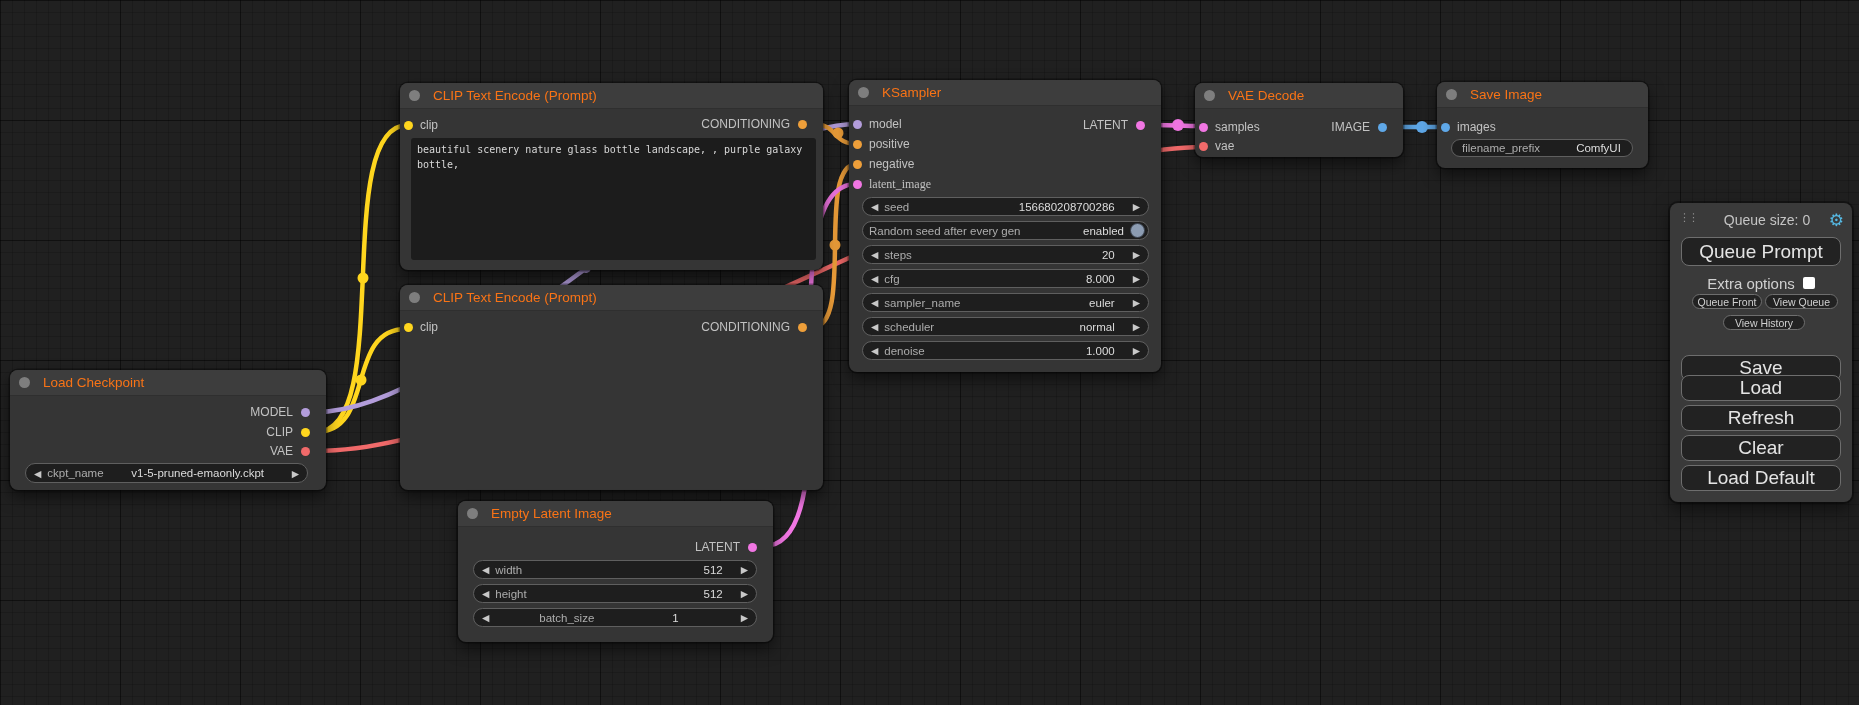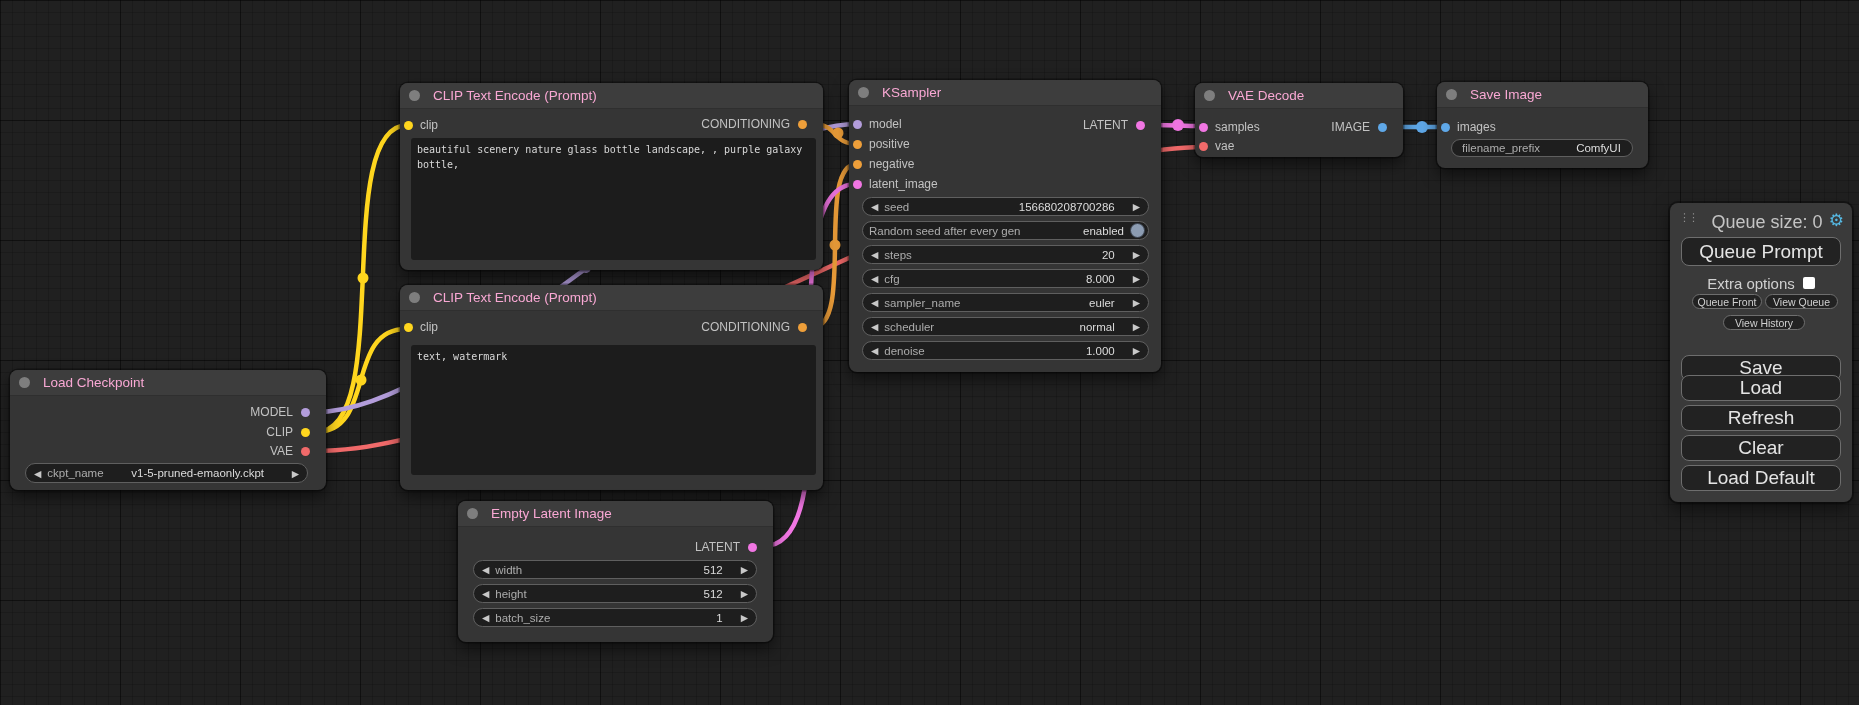--- a/index.html
+++ b/index.html
@@ -15,21 +15,21 @@
     font-family:"Liberation Sans", sans-serif;
   }
   .links{position:absolute;left:0;top:0;z-index:0;}
   .links path{fill:none;stroke-width:4.5;stroke-linecap:round;}
 
   .node{position:absolute;z-index:1;background:#353535;border-radius:8px;
         box-shadow:0 0 0 1.5px rgba(0,0,0,.38), 0 7px 16px rgba(0,0,0,.55);}
   .titlebar{position:absolute;left:0;right:0;top:0;height:25px;background:#3d3d3d;
         border-radius:8px 8px 0 0;border-bottom:1px solid rgba(0,0,0,.22);}
   .tdot{position:absolute;left:9px;top:7px;width:11px;height:11px;border-radius:50%;background:var(--title_dot);}
-  .title{position:absolute;left:33px;top:5px;font-size:13.5px;color:#f9a8d4;white-space:nowrap;}
+  .title{position:absolute;left:33px;top:5px;font-size:13.5px;color:#f97316;white-space:nowrap;}
 
   .slot{position:absolute;height:20px;display:flex;align-items:center;font-size:12px;color:#c2c2c2;white-space:nowrap;}
   .slot.in{left:4px;}
   .slot.out{right:16px;flex-direction:row-reverse;}
   .dot{width:9px;height:9px;border-radius:50%;flex:0 0 auto;}
   .slot.in .slabel{margin-left:7px;}
   .slot.out .slabel{margin-right:8px;}
   .dot.model{background:var(--model_slot);} .dot.clip{background:var(--clip_slot);}
   .dot.vae{background:var(--vae_slot);} .dot.cond{background:var(--conditioning_slot);}
   .dot.latent{background:var(--latent_slot);} .dot.image{background:var(--image_slot);}
@@ -50,21 +50,21 @@
 
   .prompt{position:absolute;box-sizing:border-box;background:#1c1c1c;border-radius:3px;
         font-family:"DejaVu Sans Mono", monospace;font-size:10px;line-height:1.5;
         color:#d8d8d8;padding:4px 6px;white-space:pre-wrap;word-break:break-word;}
 
   .qpanel{position:absolute;z-index:2;left:1670px;top:203px;width:182px;height:299px;
         background:#3a3a3a;border-radius:8px;box-shadow:0 0 0 2px rgba(0,0,0,.35), 0 8px 18px rgba(0,0,0,.5);}
   .qhead{position:absolute;left:0;right:0;top:7px;height:20px;}
   .drag-handle{position:absolute;left:9px;top:1px;color:#8f8f8f;font-size:11px;letter-spacing:-2px;}
   .drag-handle::before{content:"\22EE\22EE";}
-  .qsize{position:absolute;left:0;right:0;text-align:center;top:2px;font-size:18px;color:#c4c4c4;padding-left:12px;}
+  .qsize{position:absolute;left:0;right:0;text-align:center;top:2px;font-size:14px;color:#c4c4c4;padding-left:12px;}
   .gear{position:absolute;right:8px;top:0px;font-size:17px;color:var(--gear);font-family:"DejaVu Sans",sans-serif;}
   .gear::before{content:"\2699";}
   .qbtn{position:absolute;box-sizing:border-box;background:#222;border:1px solid #6e6e6e;
         border-radius:8px;color:#e4e4e4;display:flex;align-items:center;justify-content:center;}
   .qbig{left:11px;width:160px;height:26px;font-size:19px;}
   .qprompt{left:11px;top:34px;width:160px;height:29px;font-size:19px;}
   .qsmall{height:15px;font-size:10.5px;color:#d0d0d0;}
   .extra{position:absolute;left:0;right:0;top:72px;height:16px;display:flex;align-items:center;justify-content:center;
         font-size:15px;color:#d0d0d0;}
   .checkbox{width:12px;height:12px;background:var(--checkbox);border-radius:2px;margin-left:8px;}
@@ -140,41 +140,40 @@
     <span class="title">CLIP Text Encode (Prompt)</span>
   </div>
   <div class="slot in" style="top:32px;">
       <span class="dot clip"></span>
       <span class="slabel">clip</span>
     </div>
   <div class="slot out" style="top:32px;">
       <span class="dot cond"></span>
       <span class="slabel">CONDITIONING</span>
     </div>
-  <div class="prompt" style="left:11px;top:60px;width:405px;height:130px;">text, watermark</div>
 </div>
 
 <div class="node" style="left:849px;top:80px;width:312px;height:292px;">
   <div class="titlebar">
     <span class="tdot"></span>
     <span class="title">KSampler</span>
   </div>
   <div class="slot in" style="top:34px;">
       <span class="dot model"></span>
       <span class="slabel">model</span>
     </div>
   <div class="slot in" style="top:54px;">
       <span class="dot cond"></span>
       <span class="slabel">positive</span>
     </div>
   <div class="slot in" style="top:74px;">
       <span class="dot cond"></span>
       <span class="slabel">negative</span>
     </div>
-  <div class="slot in" style="top:94px;">
+  <div class="slot in" style="top:94px;font-family:Liberation Serif, serif;">
       <span class="dot latent"></span>
       <span class="slabel">latent_image</span>
     </div>
   <div class="slot out" style="top:35px;">
       <span class="dot latent"></span>
       <span class="slabel">LATENT</span>
     </div>
 
   <div class="widget" style="left:13px;top:117px;width:287px;">
     <span class="arrL"></span>
@@ -267,21 +266,21 @@
     <span class="wlabel">width</span>
     <span class="wvalue right">512</span>
     <span class="arrR"></span>
   </div>
   <div class="widget" style="left:15px;top:83px;width:284px;">
     <span class="arrL"></span>
     <span class="wlabel">height</span>
     <span class="wvalue right">512</span>
     <span class="arrR"></span>
   </div>
-  <div class="widget" style="left:15px;top:107px;width:284px;">
+  <div class="widget" style="left:15px;top:107px;width:284px;gap:44px;">
     <span class="arrL"></span>
     <span class="wlabel">batch_size</span>
     <span class="wvalue right">1</span>
     <span class="arrR"></span>
   </div>
 </div>
 
 <div class="qpanel">
   <div class="qhead">
     <span class="drag-handle"></span>

